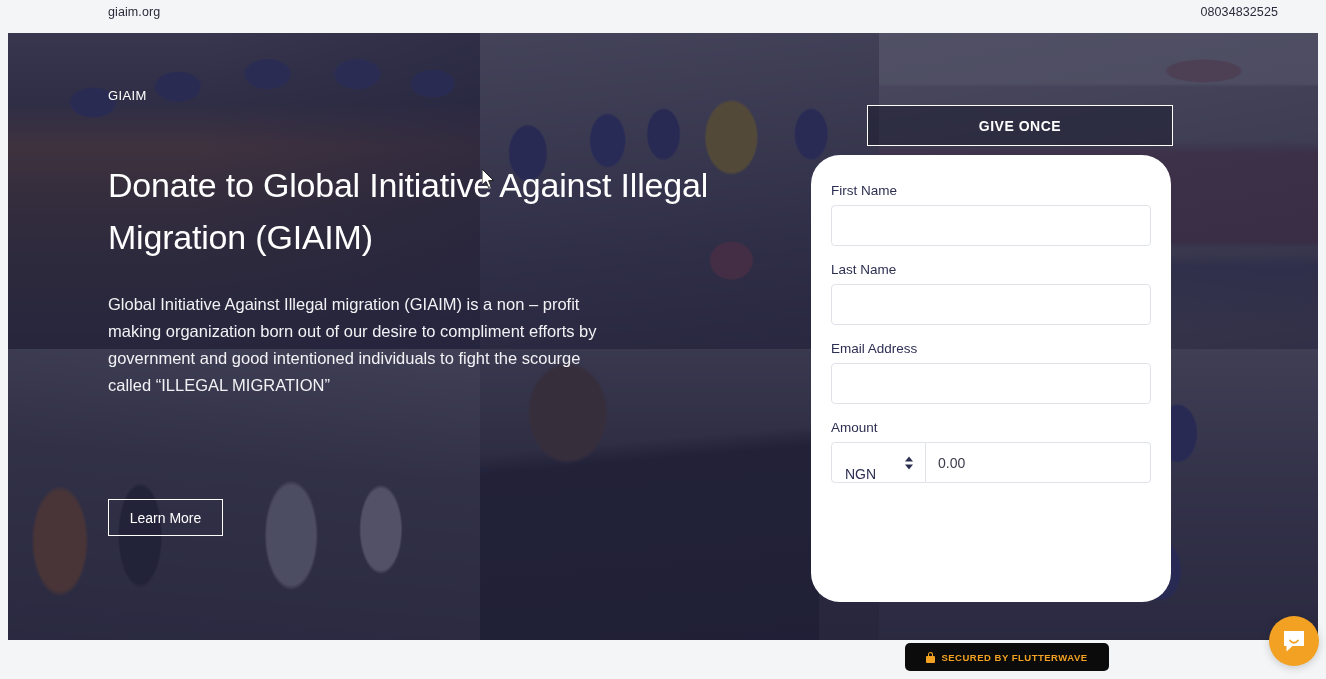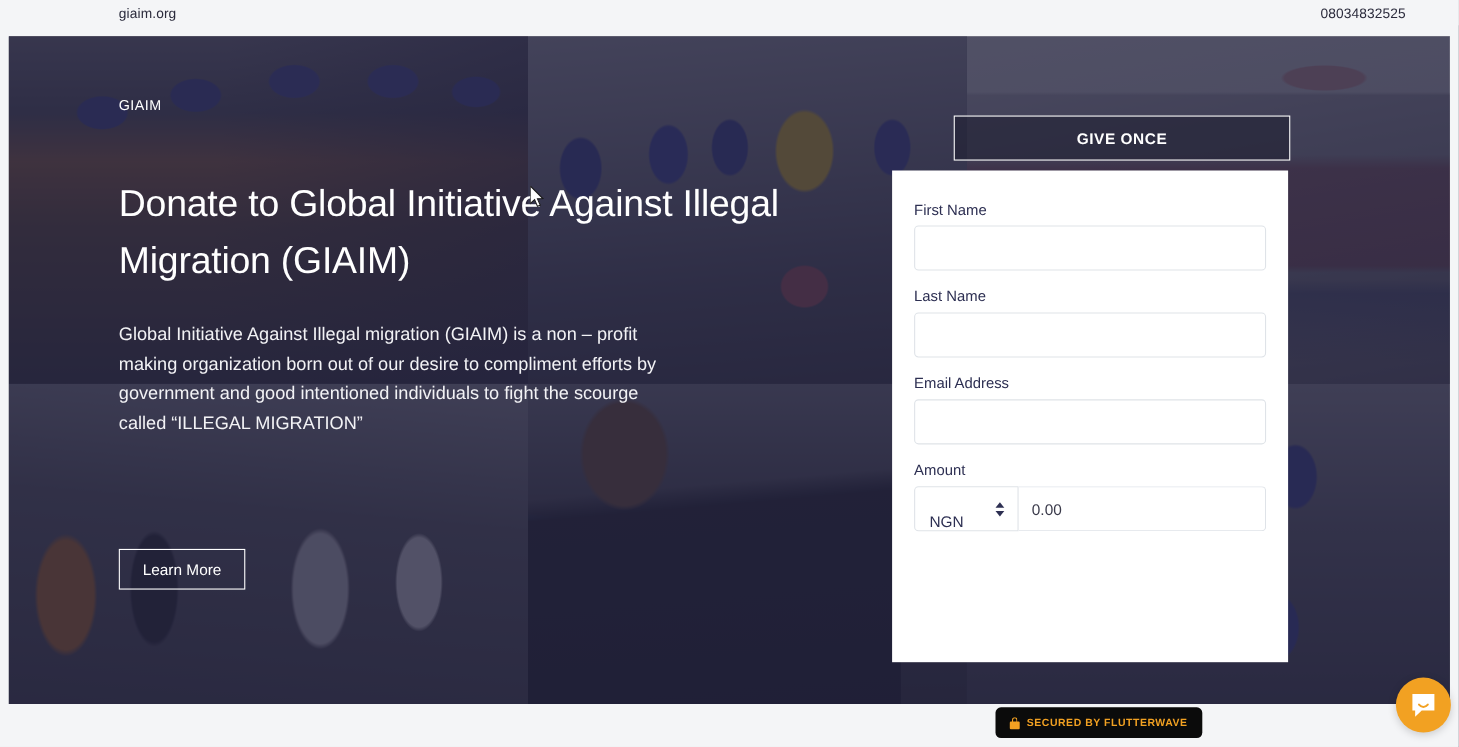--- a/index.html
+++ b/index.html
@@ -194,20 +194,21 @@
   .tab.inactive {
     background: #ffffff;
     color: #1d1f3a;
   }
 
   .donate-card {
     position: absolute;
     left: 811px; top: 155px;
     width: 360px; height: 447px;
     background: #ffffff;
+    border-radius: 29px;
   }
   .form-inner { padding: 28px 20px 0 20px; }
   .field-label {
     font-size: 13.5px; color: #2d2f52;
     margin-bottom: 7px;
   }
   .field-input {
     width: 320px; height: 41px;
     border: 1px solid #dfe3e8;
     border-radius: 4px;
@@ -270,21 +271,21 @@
     font-size: 14px; font-weight: bold;
     letter-spacing: .6px;
     cursor: pointer;
     font-family: "Liberation Sans", sans-serif;
   }
 
   
   .fw-badge {
     position: absolute;
     left: 905px; top: 643px;
-    width: 188px; height: 28px;
+    width: 204px; height: 28px;
     background: #0b0b0b;
     border-radius: 5px;
     display: flex; align-items: center; justify-content: center;
     gap: 6px;
   }
   .lock-icon {
     width: 9px; height: 11px;
     position: relative;
   }
   .lock-icon .body {

